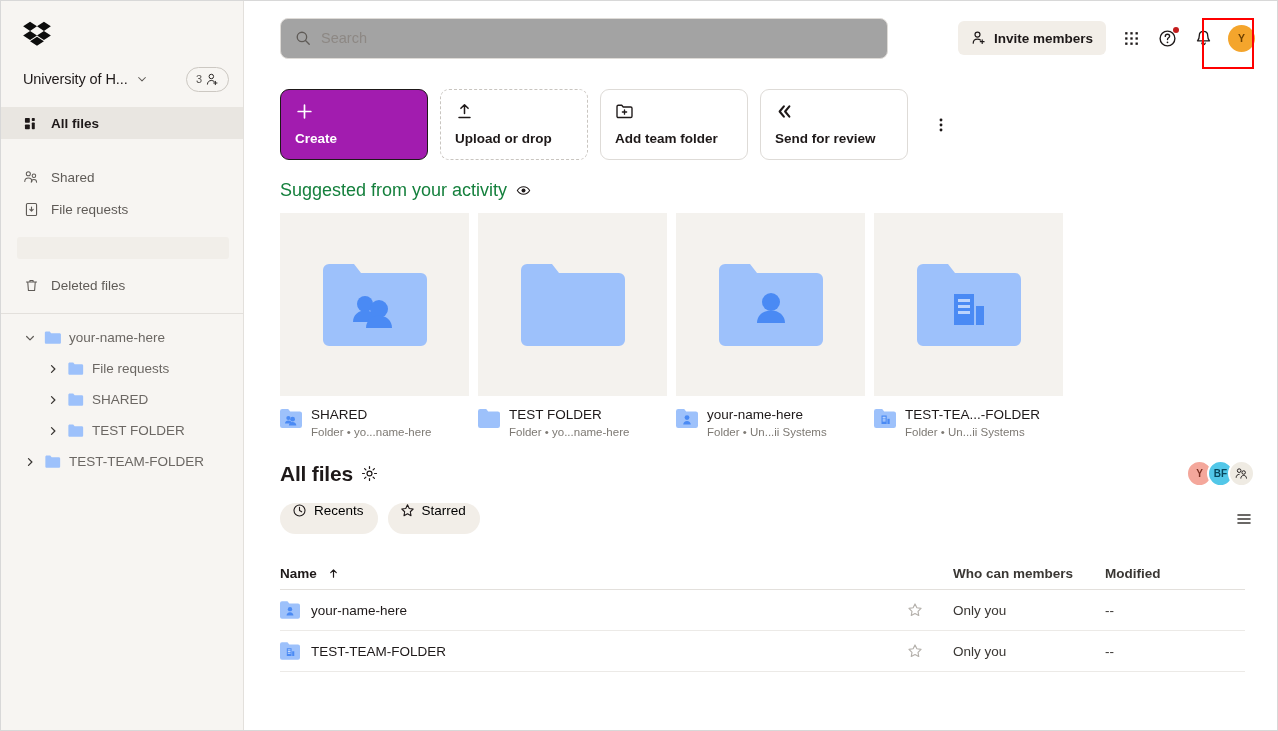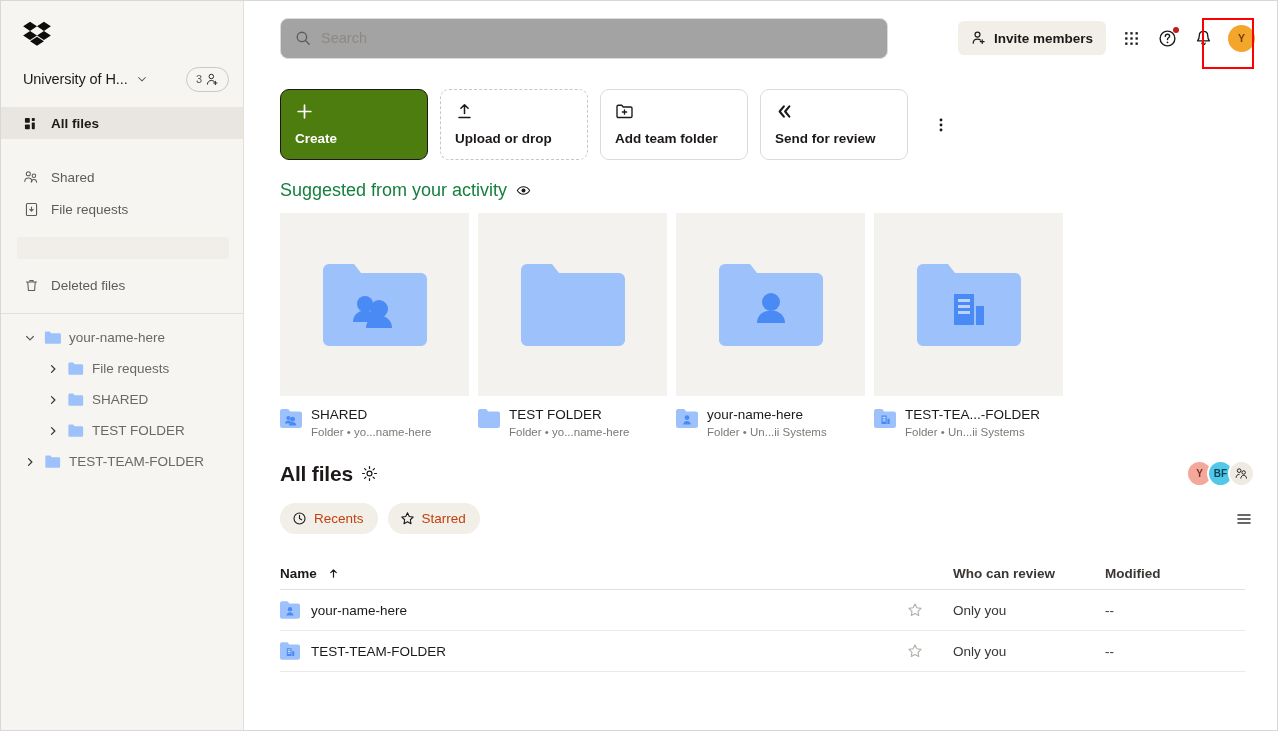--- a/index.html
+++ b/index.html
@@ -133,21 +133,21 @@
   .act {
     width: 148px; height: 71px; border-radius: 9px;
     background: #fff; border: 1px solid #dedbd7;
     padding: 12px 0 0 14px; cursor: pointer; text-align: left;
     display: flex; flex-direction: column; gap: 11px;
     font-family: "Liberation Sans", sans-serif;
   }
   .act .aico { height: 18px; display:flex; align-items:center; }
   .act .aico svg { width: 19px; height: 19px; }
   .act .alab { font-size: 13.5px; font-weight: 700; color: #1e1919; }
-  .act.create { background: #4d7c0f; border-color: #1e1919; width: 148px; }
+  .act.create { background: #a21caf; border-color: #1e1919; width: 148px; }
   .act.create .alab { color: #fff; }
   .act.dashed { border: 1.5px dashed #c9c5c0; }
   .kebab { width: 26px; height: 26px; margin-left: 8px; display:flex;align-items:center;justify-content:center;cursor:pointer; }
 
   
   .sug-head { display:flex; align-items:center; gap: 9px; padding: 20px 0 0 36px; }
   .sug-head .t { font-size: 18px; color: #15803d; }
   .sug-head svg { width: 15px; height: 15px; }
 
   .sug-grid { display: flex; gap: 9px; padding: 12px 0 0 36px; }
@@ -171,24 +171,24 @@
   .av-cluster { margin-left: auto; display: flex; }
   .av {
     width: 27px; height: 27px; border-radius: 50%;
     display:flex;align-items:center;justify-content:center;
     font-size: 10px; font-weight: 700; border: 2px solid #fff; cursor:pointer;
   }
   .av + .av { margin-left: -6px; }
 
   .chips { display:flex; align-items:center; gap: 10px; padding: 16px 22px 0 36px; }
   .chip {
-    display:flex; align-items:center; gap: 7px;
+    display:flex; align-items:flex-start; gap: 7px;
     height: 31px; border-radius: 16px; background: #f2eee8;
     padding: 0 14px 0 12px; border: none; cursor: pointer;
-    font-size: 13.5px; color: #c2410c;
+    font-size: 13.5px; color: #000000;
     font-family: "Liberation Sans", sans-serif;
   }
   .chip svg { width: 15px; height: 15px; }
   .viewtoggle { margin-left: auto; width: 22px; height: 22px; display:flex;align-items:center;justify-content:center;cursor:pointer; }
 
   
   .tbl { padding: 0 32px 0 36px; margin-top: 24px; }
   .tr {
     display:flex; align-items:center; height: 41px;
     border-bottom: 1px solid #eceae7;
@@ -610,21 +610,21 @@
     <div class="tbl">
       <div class="tr head">
         <div class="c-name th">
           <span>Name</span>
           <svg class="sort-arrow" viewBox="0 0 12 12">
             <path d="M6 10V2M3 5l3-3 3 3" stroke="#1e1919" stroke-width="1.3" fill="none" stroke-linecap="round" stroke-linejoin="round"></path>
           </svg>
         </div>
         <div class="c-star"></div>
         <div class="c-acc th">
-          <span>Who can review</span>
+          <span>Who can members</span>
         </div>
         <div class="c-mod th">
           <span>Modified</span>
         </div>
       </div>
 
       <div class="tr">
         <div class="c-name">
           <svg class="row-ico" viewBox="0 0 22 19">
             <path d="M0 2.2A2.2 2.2 0 012.2 0h6l2 2.4h9.6A2.2 2.2 0 0122 4.6v12.2A2.2 2.2 0 0119.8 19H2.2A2.2 2.2 0 010 16.8V2.2z" fill="#9dc1fb"></path>

